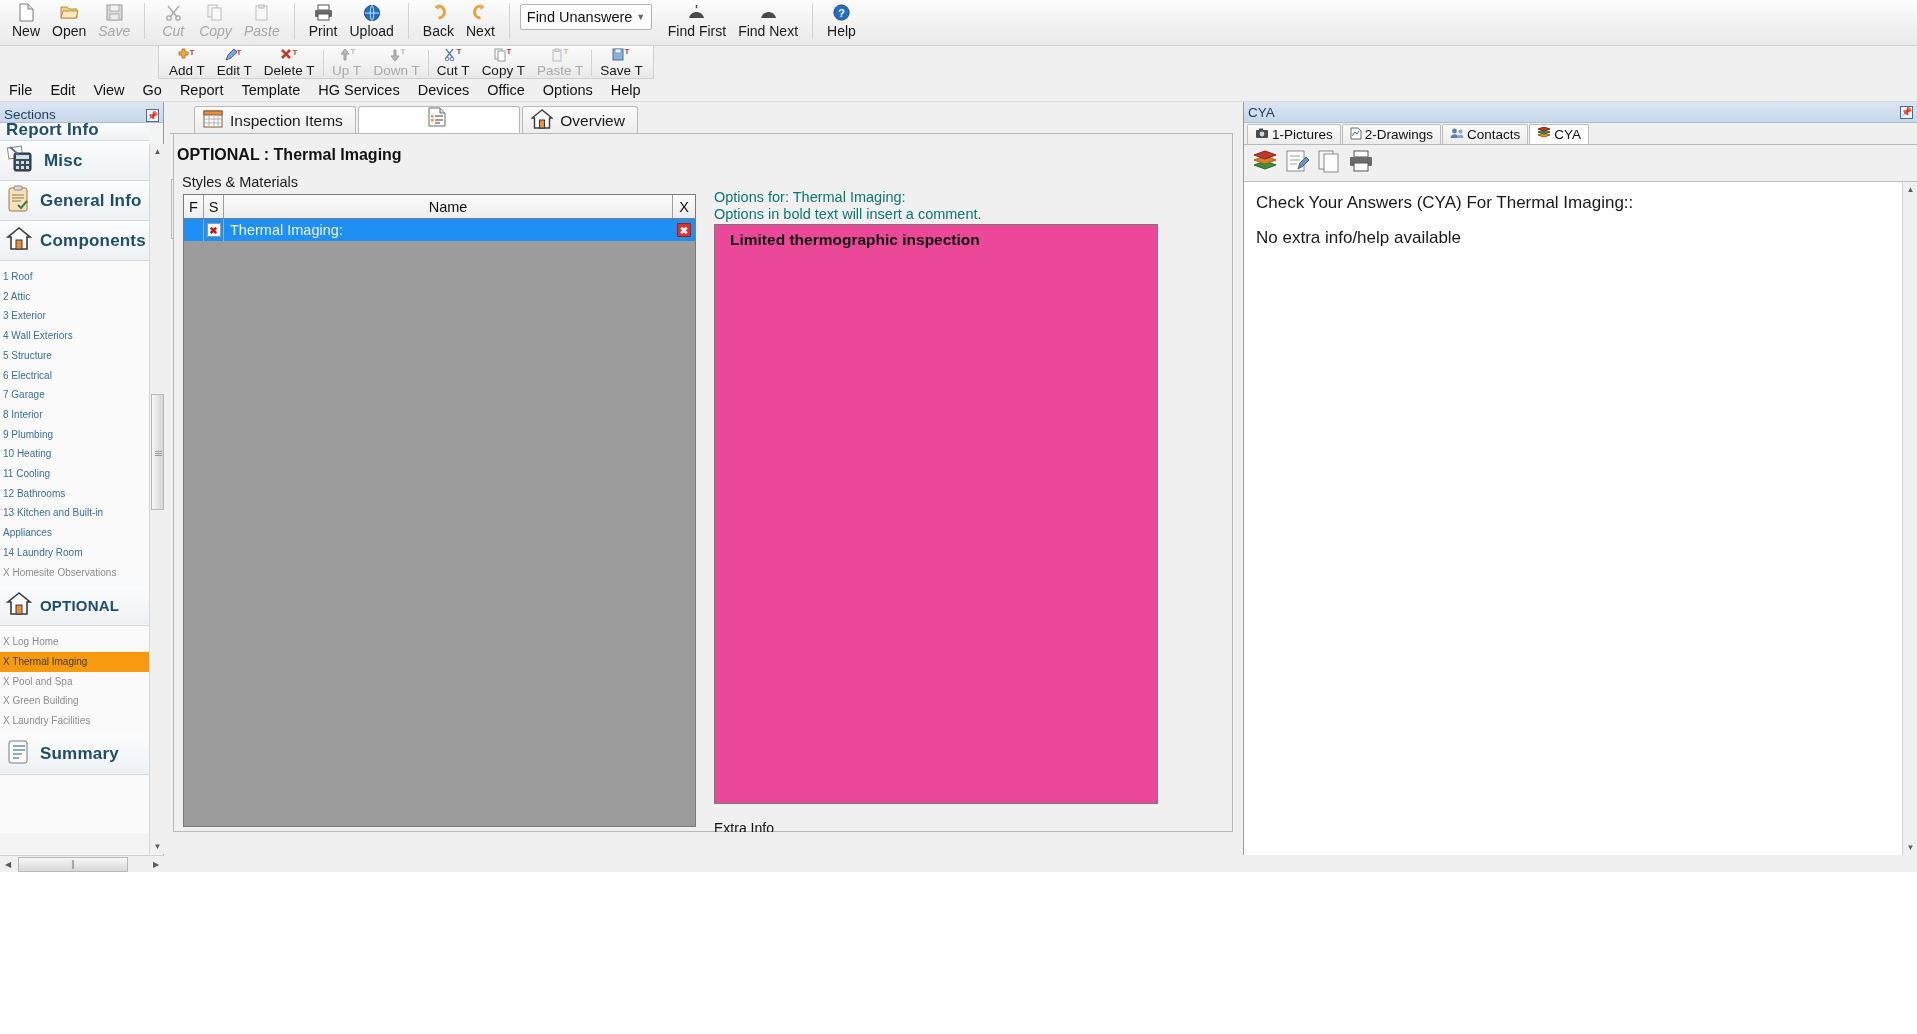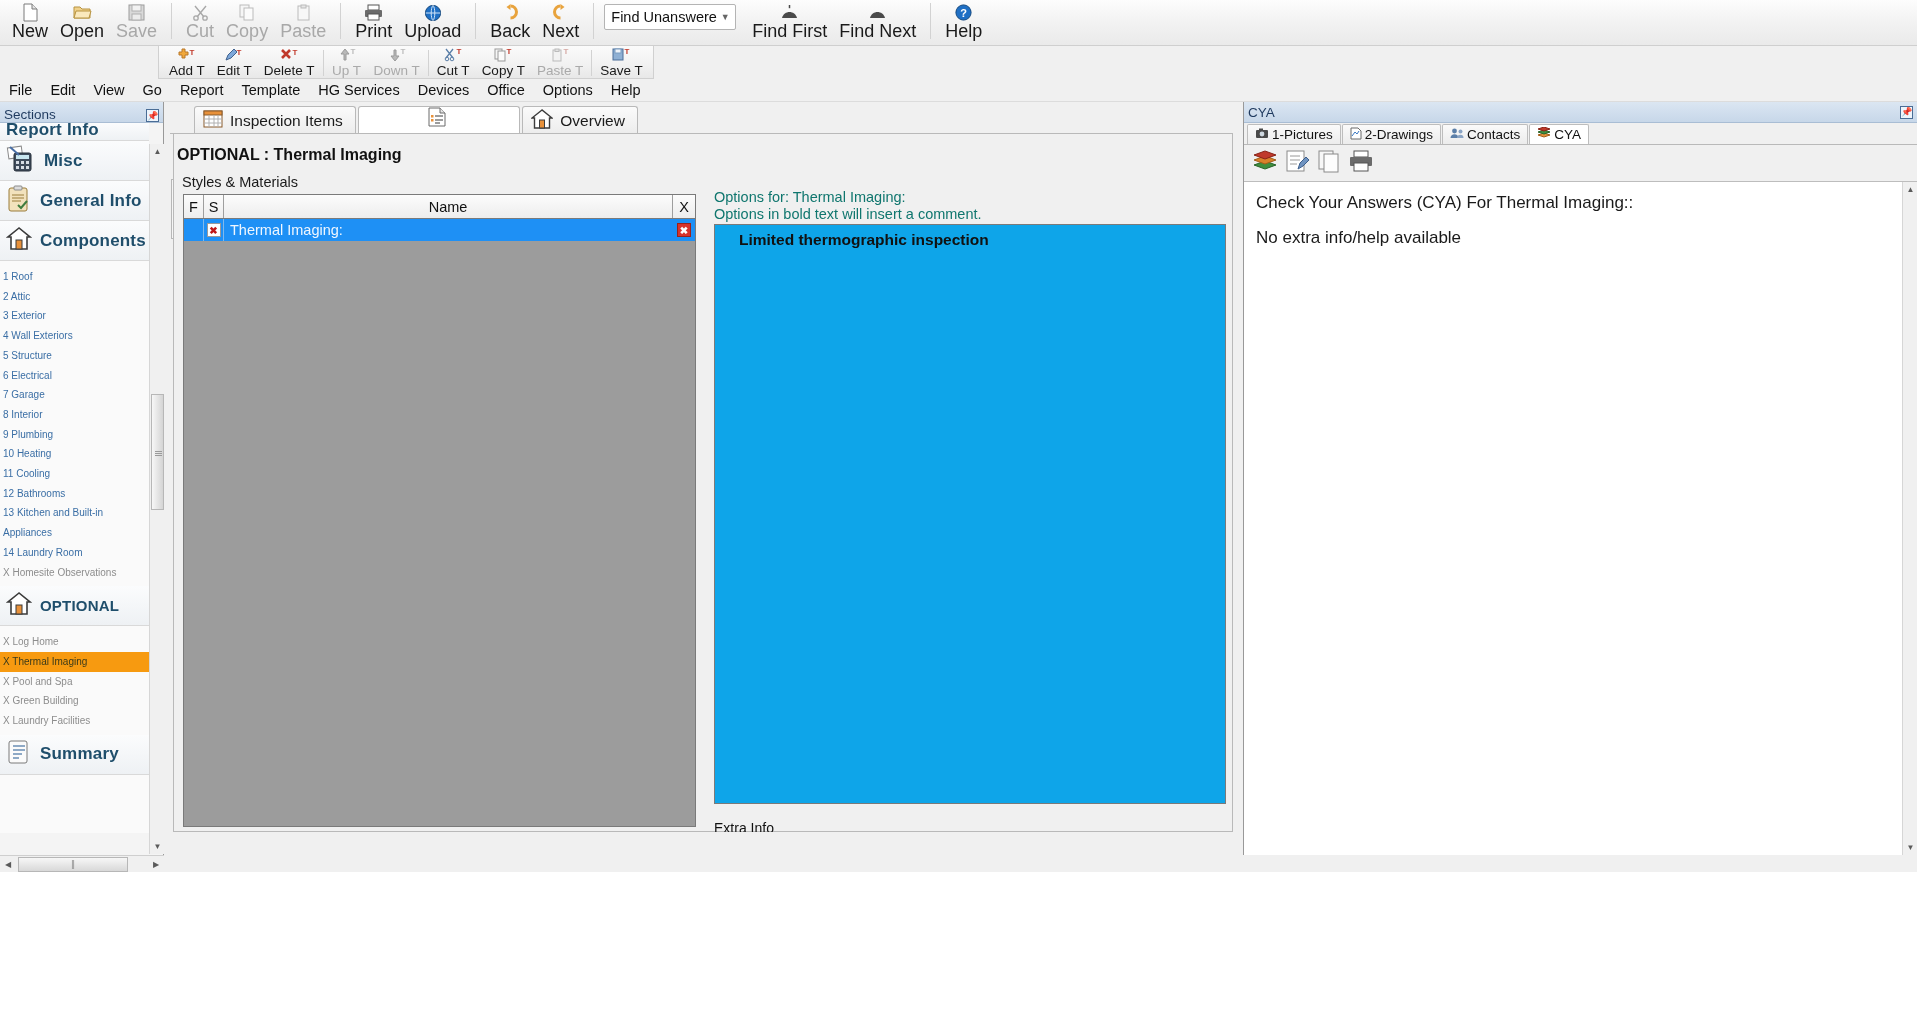--- a/index.html
+++ b/index.html
@@ -19,22 +19,22 @@
     border-bottom: 1px solid #cfcfcf;
     display: flex; align-items: flex-start;
   }
   .tb-group { display: flex; align-items: flex-start; height: 44px; padding: 0 6px; }
   .tb-sep { width: 1px; height: 36px; background: #d2d2d2; margin: 3px 2px 0 2px; }
   .tb-btn {
     display: flex; flex-direction: column; align-items: center; justify-content: flex-start;
     min-width: 40px; padding: 2px 5px 0 5px; cursor: pointer; border: 1px solid transparent;
   }
   .tb-ico { height: 19px; display: flex; align-items: center; justify-content: center; }
-  .tb-lbl { font-size: 18px; color: #1a1a1a; line-height: 17px; margin-top: 1px; white-space: nowrap; }
-  .tb-btn.disabled .tb-lbl { color: #a8a8a8; }
+  .tb-lbl { font-size: 14px; color: #1a1a1a; line-height: 17px; margin-top: 1px; white-space: nowrap; }
+  .tb-btn.disabled .tb-lbl { color: #a8a8a8; font-style: italic; }
   .tb-btn.disabled { cursor: default; }
 
   
   #find-combo {
     margin: 4px 4px 0 8px; height: 26px; width: 132px;
     background: #fff; border: 1px solid #b4b4b4; border-radius: 2px;
     display: flex; align-items: center; padding: 0 2px 0 6px;
     font-size: 14.5px; color: #111; cursor: pointer;
   }
   #find-combo .combo-text { flex: 1; white-space: nowrap; overflow: hidden; }
@@ -223,23 +223,23 @@
     display: flex; align-items: center; justify-content: center;
     font-size: 10px; font-weight: bold; color: #c01818; cursor: pointer;
   }
   .xbox.red { background: #d9332b; color: #fff; border-color: #9b211b; }
 
   
   #opts-for {
     position: absolute; left: 540px; top: 55px; font-size: 14.5px; color: #0f766e; line-height: 17px;
   }
   #opt-box {
-    position: absolute; left: 540px; top: 90px; width: 512px; height: 580px;
-    background: #0ea5e9; border: 1px solid #7a7a7a;
-    padding: 6px 24px; overflow: hidden;
+    position: absolute; left: 540px; top: 90px; width: 444px; height: 580px;
+    background: #ec4899; border: 1px solid #7a7a7a;
+    padding: 6px 15px; overflow: hidden;
   }
   #opt-box .opt-line { font-size: 15.5px; font-weight: bold; color: #111; }
   #extra-label {
     position: absolute; left: 540px; top: 686px; font-size: 14px; color: #111;
   }
   #extra-input {
     position: absolute; left: 540px; top: 703px; width: 512px; height: 24px;
     background: #fff; border: 1px solid #8a8a8a; font-size: 14px; padding: 0 4px;
   }
 

